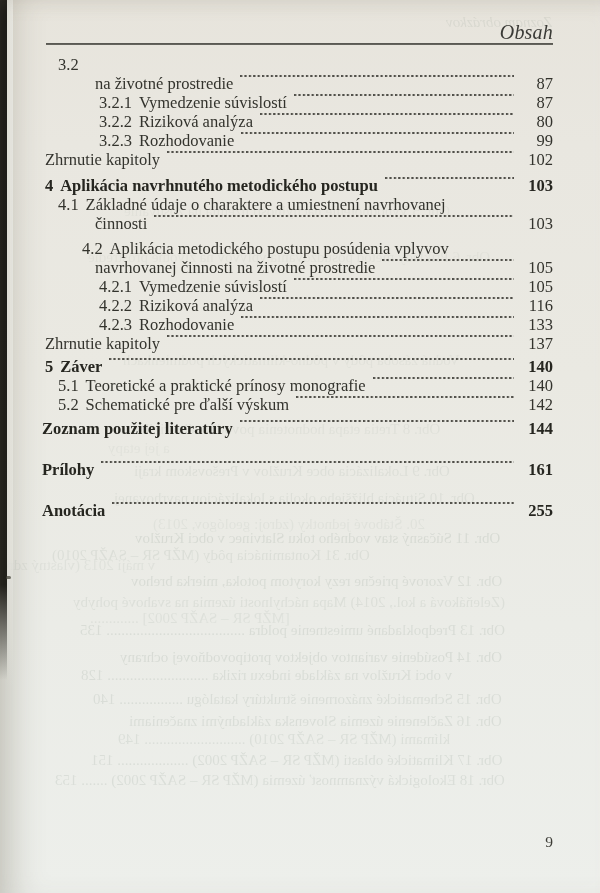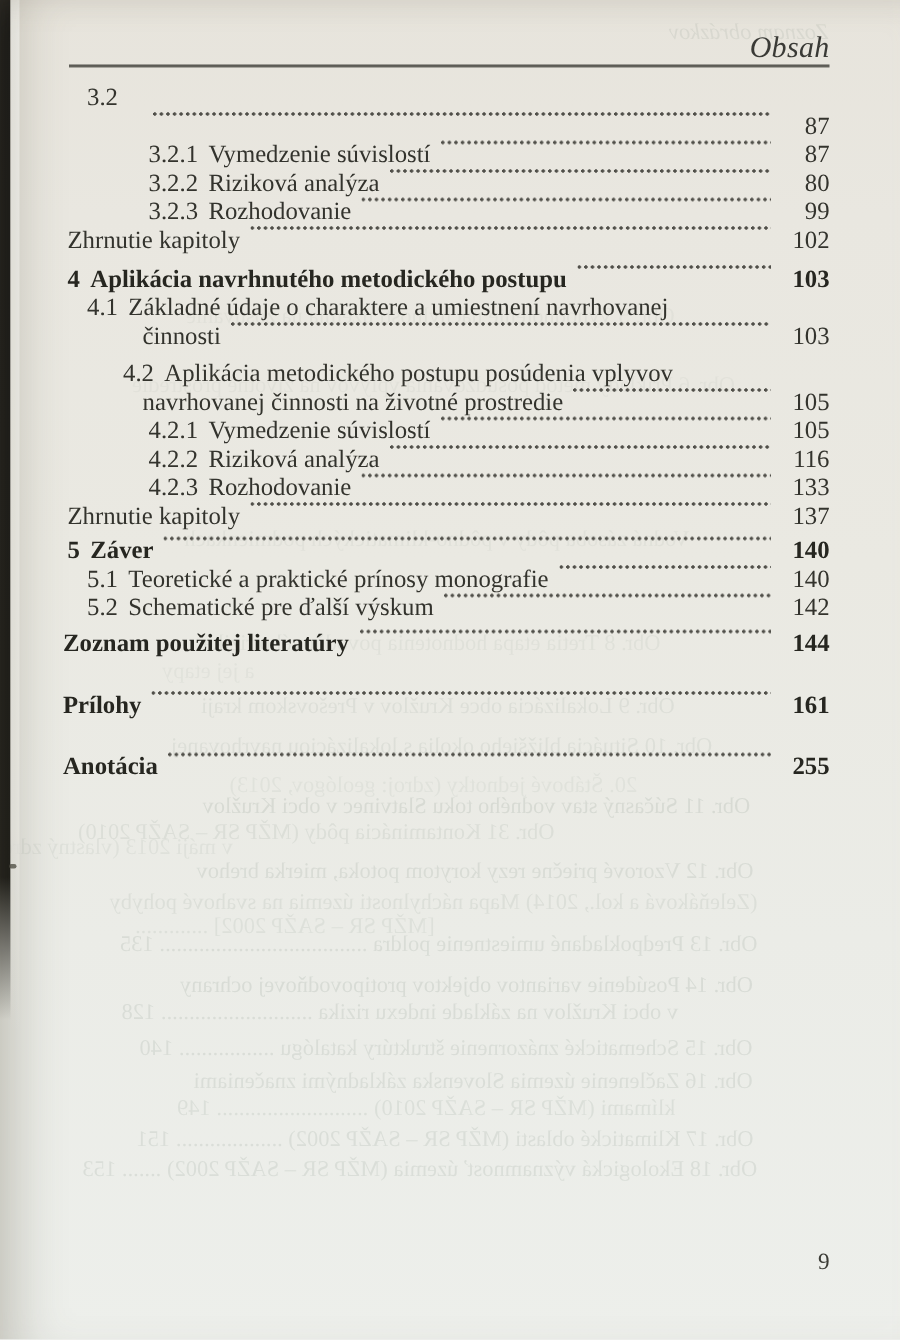--- a/index.html
+++ b/index.html
@@ -111,20 +111,21 @@
 
   <div class="header-title">Obsah</div>
   <div class="header-rule"></div>
 
   <div class="toc">
 
     <div class="row pl-2">
       <span class="num">3.2</span>
     </div>
     <div class="row pl-2c">
+      <span class="txt">na životné prostredie</span>
       <span class="leader"></span>
       <span class="pg">87</span>
     </div>
     <div class="row pl-3">
       <span class="num">3.2.1</span>
       <span class="txt">Vymedzenie súvislostí</span>
       <span class="leader"></span>
       <span class="pg">87</span>
     </div>
     <div class="row pl-3">

